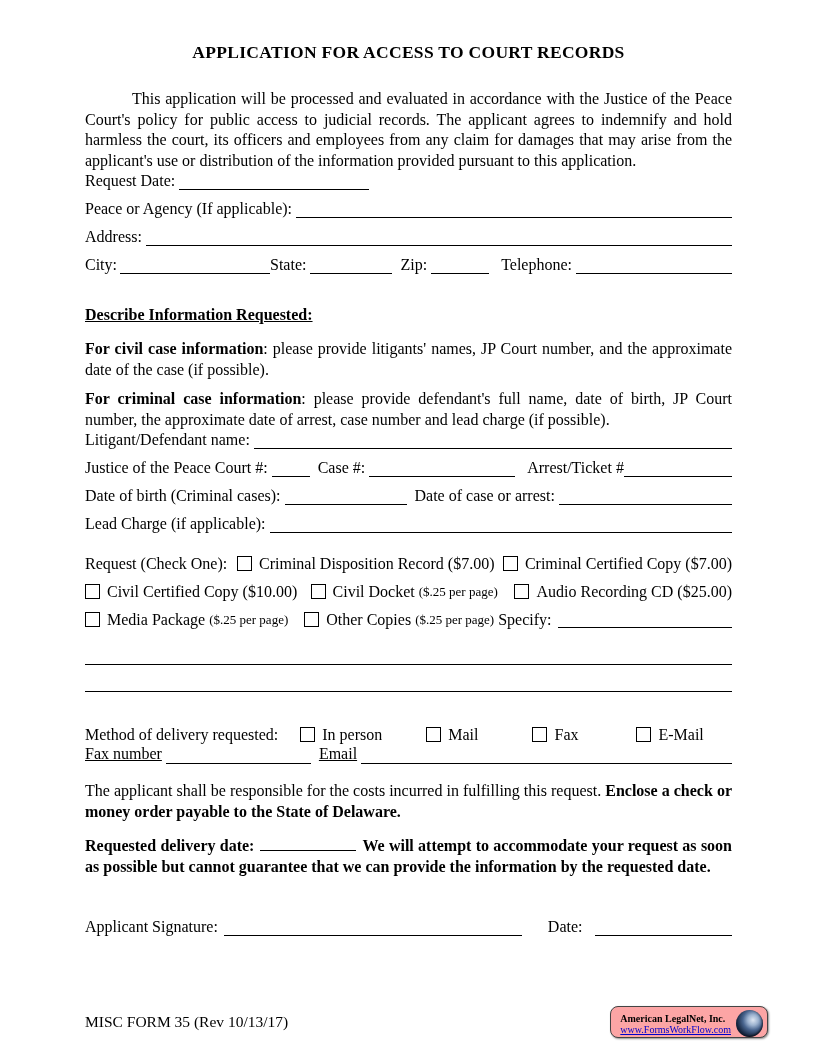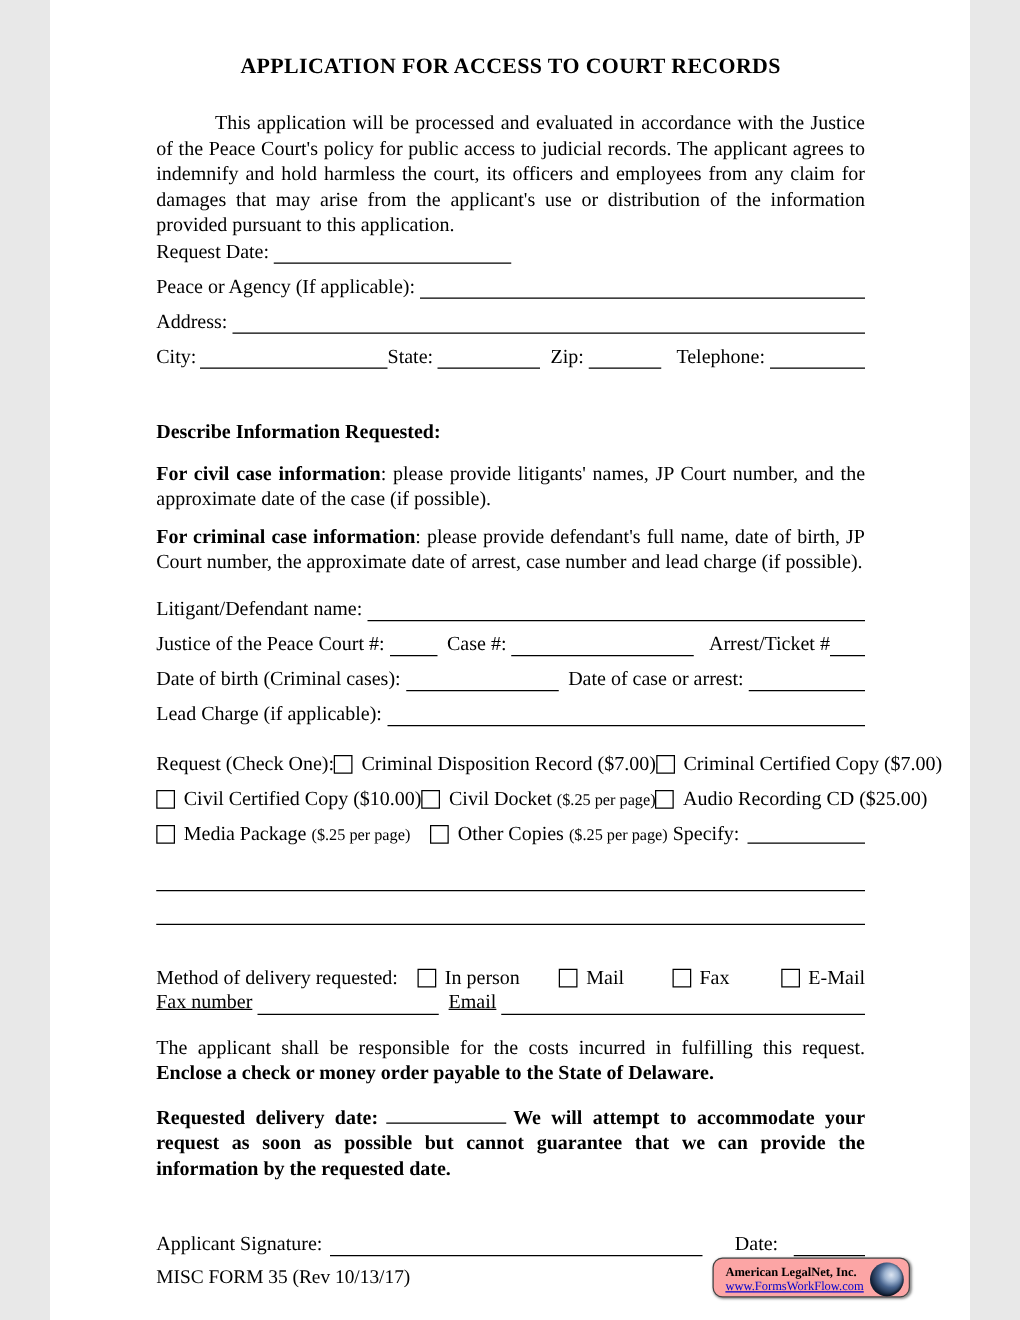--- a/index.html
+++ b/index.html
@@ -1,18 +1,18 @@
 <!DOCTYPE html>
 <html><head>
 <meta charset="utf-8">
 <style>
   html,body { margin:0; padding:0; background:#e8e8e8; }
   .page {
     position:relative;
-    width:736px; height:1056px;
+    width:816px; height:1056px;
     margin:0 auto;
     background:#ffffff;
     color:#000;
     font-family:"Liberation Serif", serif;
     font-size:16px;
     box-sizing:border-box;
     padding:42px 84px 24px 85px;
     overflow:hidden;
   }
   .title {
@@ -50,21 +50,21 @@
   }
   .blank.grow { flex:1 1 auto; }
   .sp8  { width:8px;  flex:none; }
   .sp12 { width:12px; flex:none; }
   .bold { font-weight:bold; }
   .para {
     margin:0;
     text-align:justify;
     line-height:20.5px;
   }
-  .sect-gap { margin-top:41px; }
+  .sect-gap { margin-top:31px;text-decoration:underline; }
   .cb {
     width:13px; height:13px;
     border:1px solid #000;
     background:#fff;
     display:inline-block;
     flex:none;
     margin-right:7px;
   }
   .opt-row {
     display:flex;
@@ -179,21 +179,21 @@
     <span class="lbl">Telephone:</span>
     <span class="blank grow"></span>
   </div>
 
   <div class="bold sect-gap" style="line-height:20px;">Describe Information Requested:</div>
 
   <p class="para" style="margin-top:14px;"><span class="bold">For civil case information</span><span>: please provide litigants' names, JP Court number, and the approximate date of the case (if possible).</span></p>
 
   <p class="para" style="margin-top:9px;"><span class="bold">For criminal case information</span><span>: please provide defendant's full name, date of birth, JP Court number, the approximate date of arrest, case number and lead charge (if possible).</span></p>
 
-  <div class="frow" style="margin-top:17px;">
+  <div class="frow" style="">
     <span class="lbl">Litigant/Defendant name:</span>
     <span class="blank grow"></span>
   </div>
 
   <div class="frow">
     <span class="lbl">Justice of the Peace Court #:</span>
     <span class="blank" style="width:38px;"></span>
     <span class="sp8"></span>
     <span class="lbl">Case #:</span>
     <span class="blank" style="width:146px;"></span>

